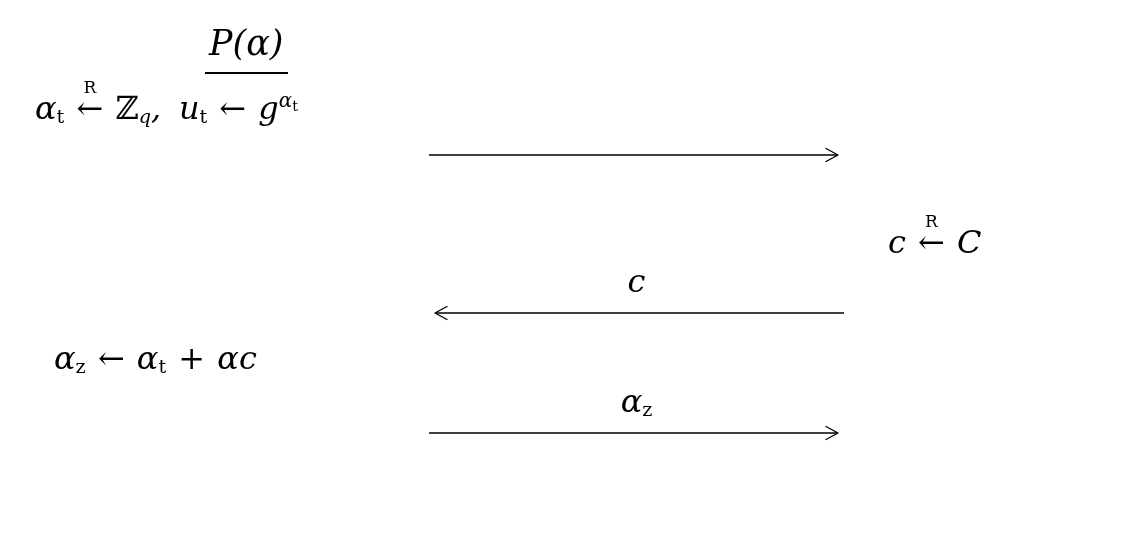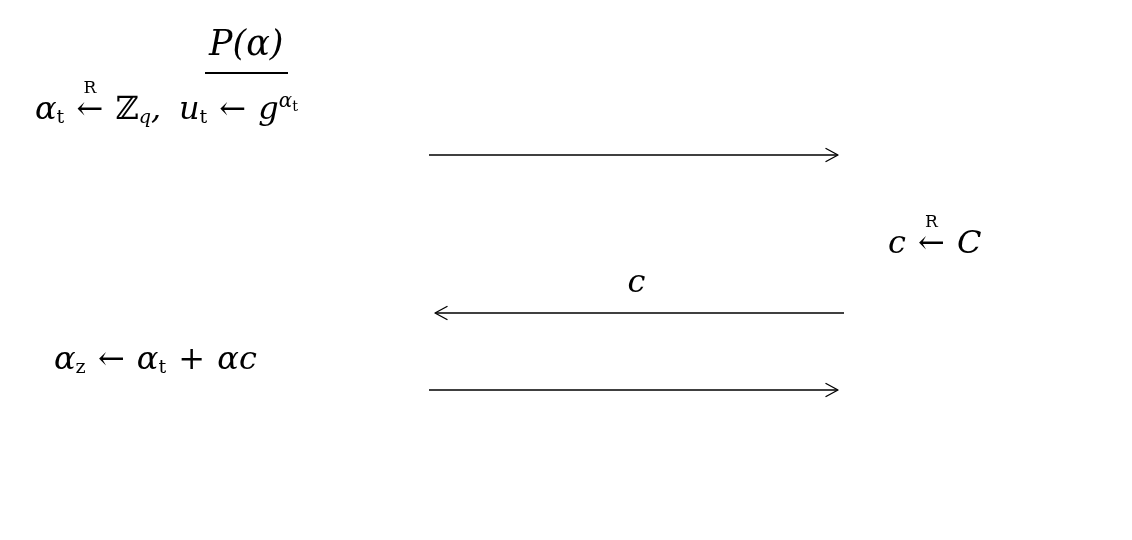--- a/index.html
+++ b/index.html
@@ -86,20 +86,21 @@
     <div class="mlabel math"><span>c</span><span class="sb rm"></span></div>
     <svg width="417" height="18" viewBox="0 0 417 18">
         <line x1="8" y1="9" x2="416" y2="9" stroke="#000" stroke-width="1.4"></line>
         <path d="M19 2.5 L7 9 L19 15.5" fill="none" stroke="#000" stroke-width="1.4" stroke-linecap="round" stroke-linejoin="round"></path>
       </svg>
   </div>
 
   <div class="math expr" style="left:54px; top:338px;"><span><span>α</span><span class="sb rm">z</span></span><span class="mx">←</span><span><span>α</span><span class="sb rm">t</span></span><span class="mx">+</span><span>αc</span></div>
 
   <div class="msg expr" style="left:428px; top:381px; width:417px;">
+    <div class="mlabel math"><span>α</span><span class="sb rm">z</span></div>
     <svg width="417" height="18" viewBox="0 0 417 18">
         <line x1="1" y1="9" x2="409" y2="9" stroke="#000" stroke-width="1.4"></line>
         <path d="M398 2.5 L410 9 L398 15.5" fill="none" stroke="#000" stroke-width="1.4" stroke-linecap="round" stroke-linejoin="round"></path>
       </svg>
   </div>
 
 
 </div>
 
 </body></html>

